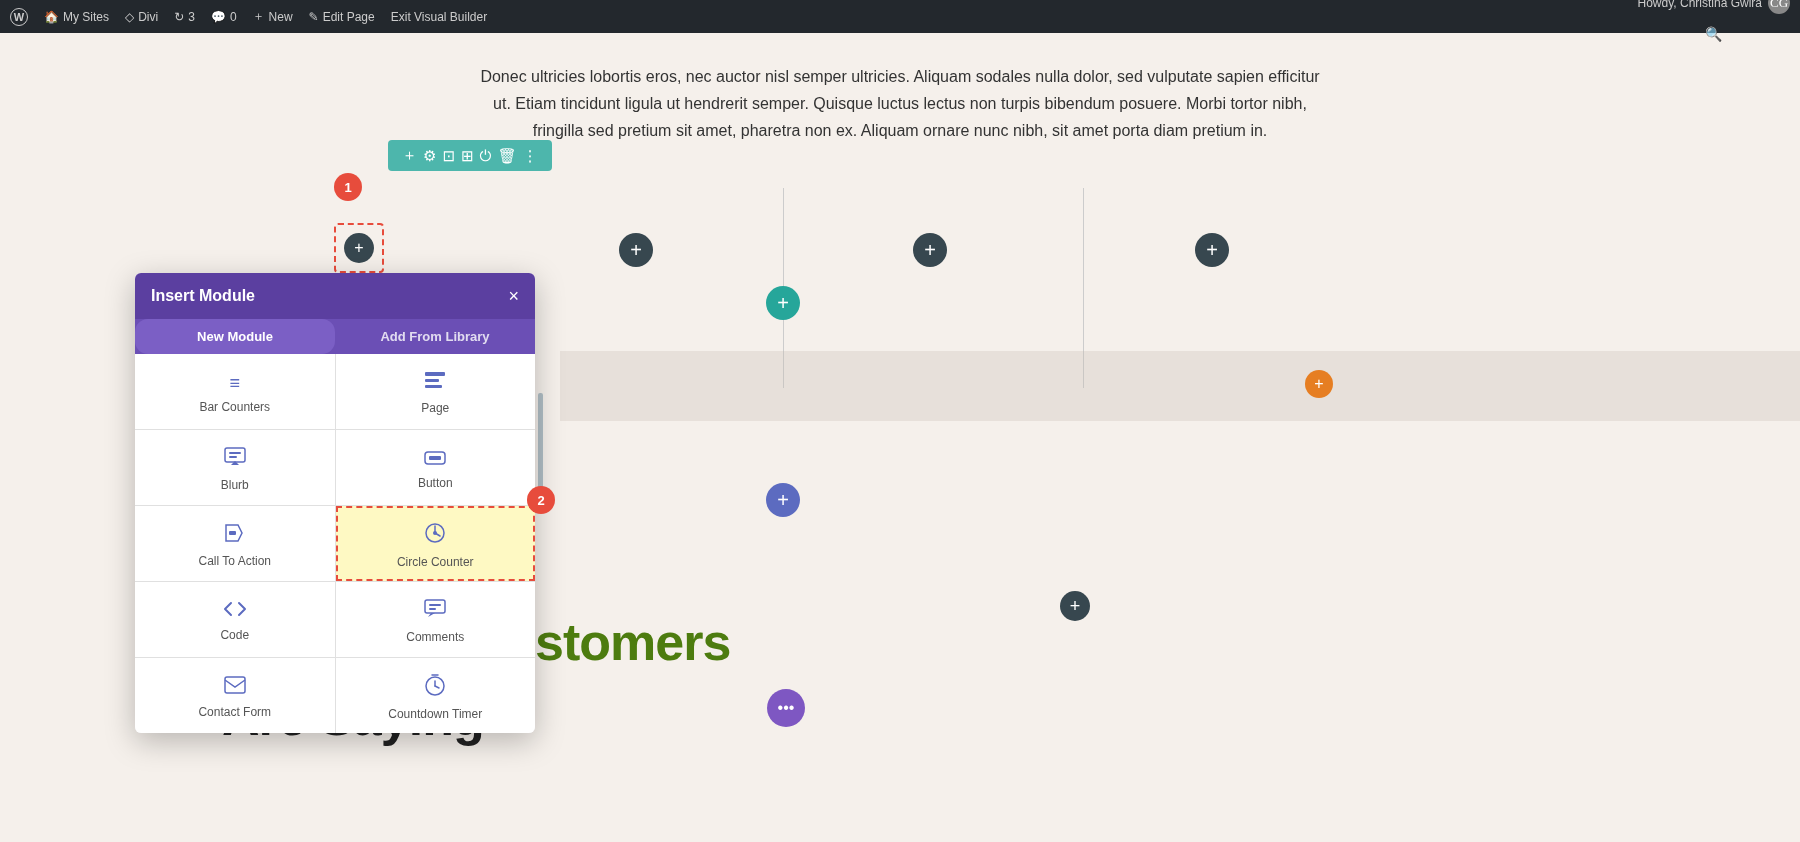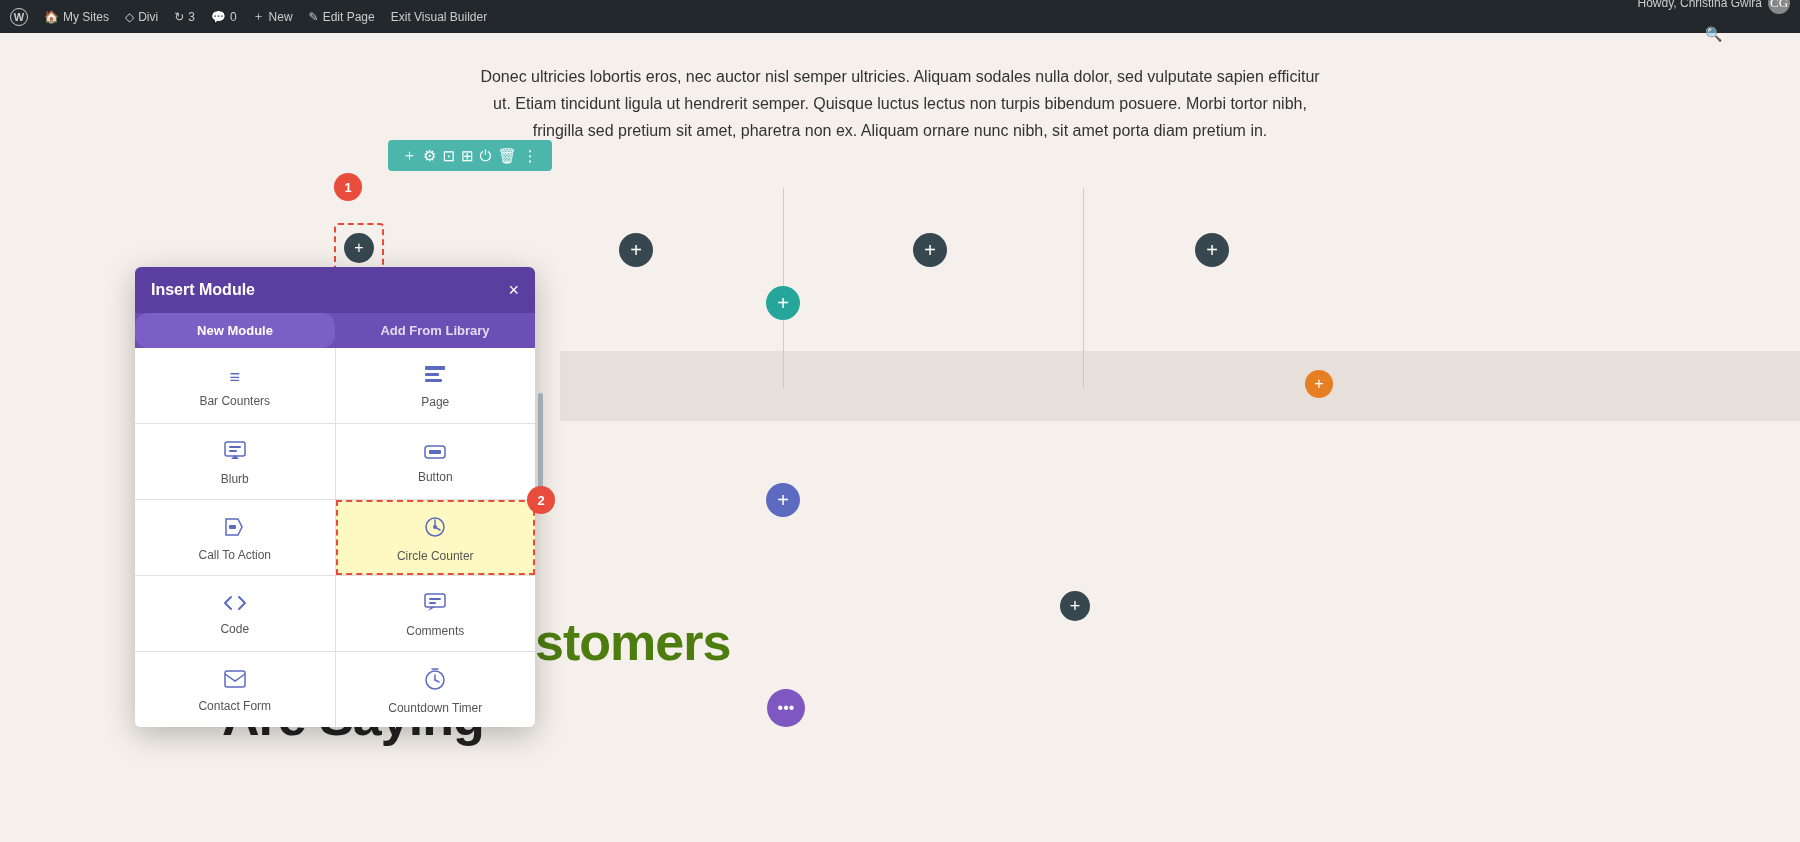--- a/index.html
+++ b/index.html
@@ -149,21 +149,21 @@
       border-radius: 4px;
       display: flex;
       align-items: center;
       justify-content: center;
       z-index: 180;
     }
 
     
     .modal {
       position: absolute;
-      top: 234px;
+      top: 240px;
       left: 135px;
       width: 400px;
       background: #fff;
       border-radius: 6px;
       box-shadow: 0 8px 30px rgba(0,0,0,0.25);
       z-index: 500;
       overflow: hidden;
     }
     .modal-header {
       background: #5b3fa0;

